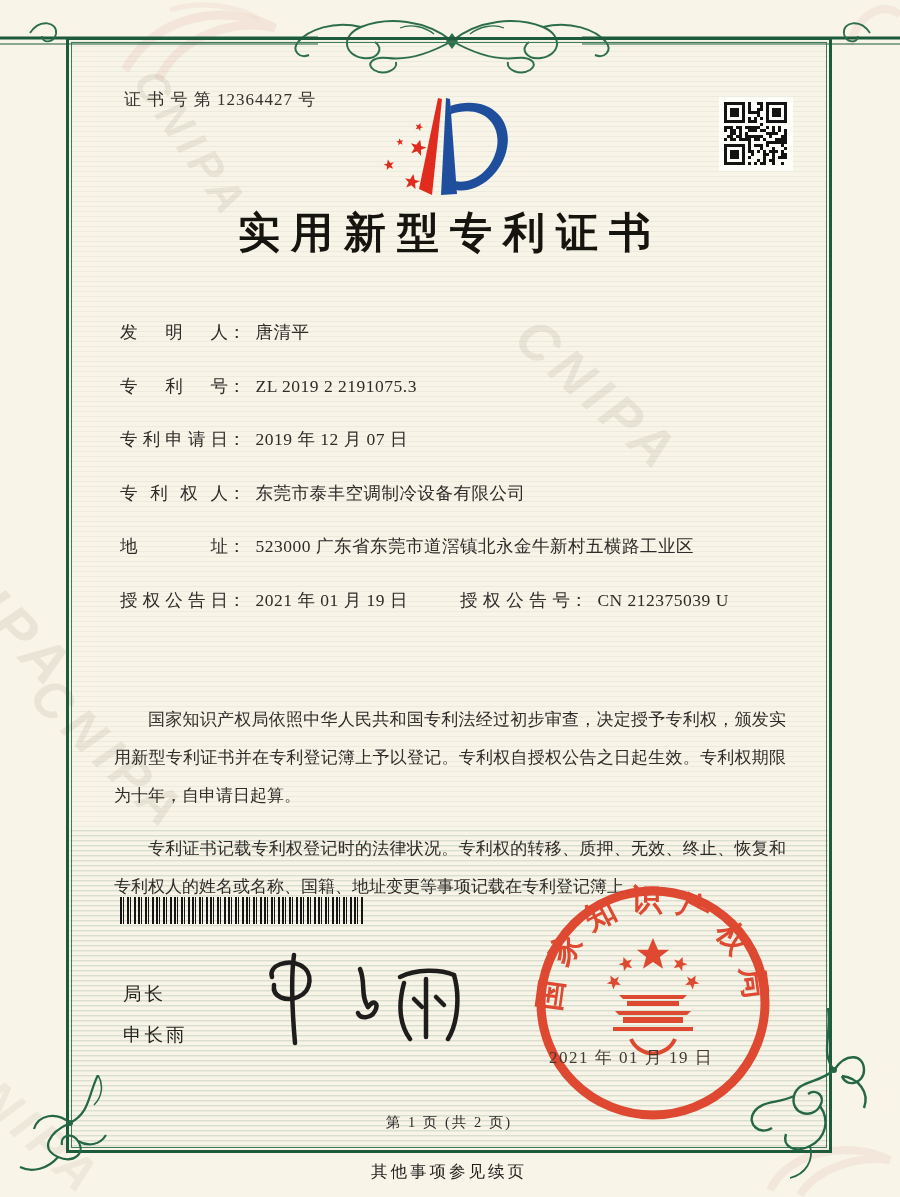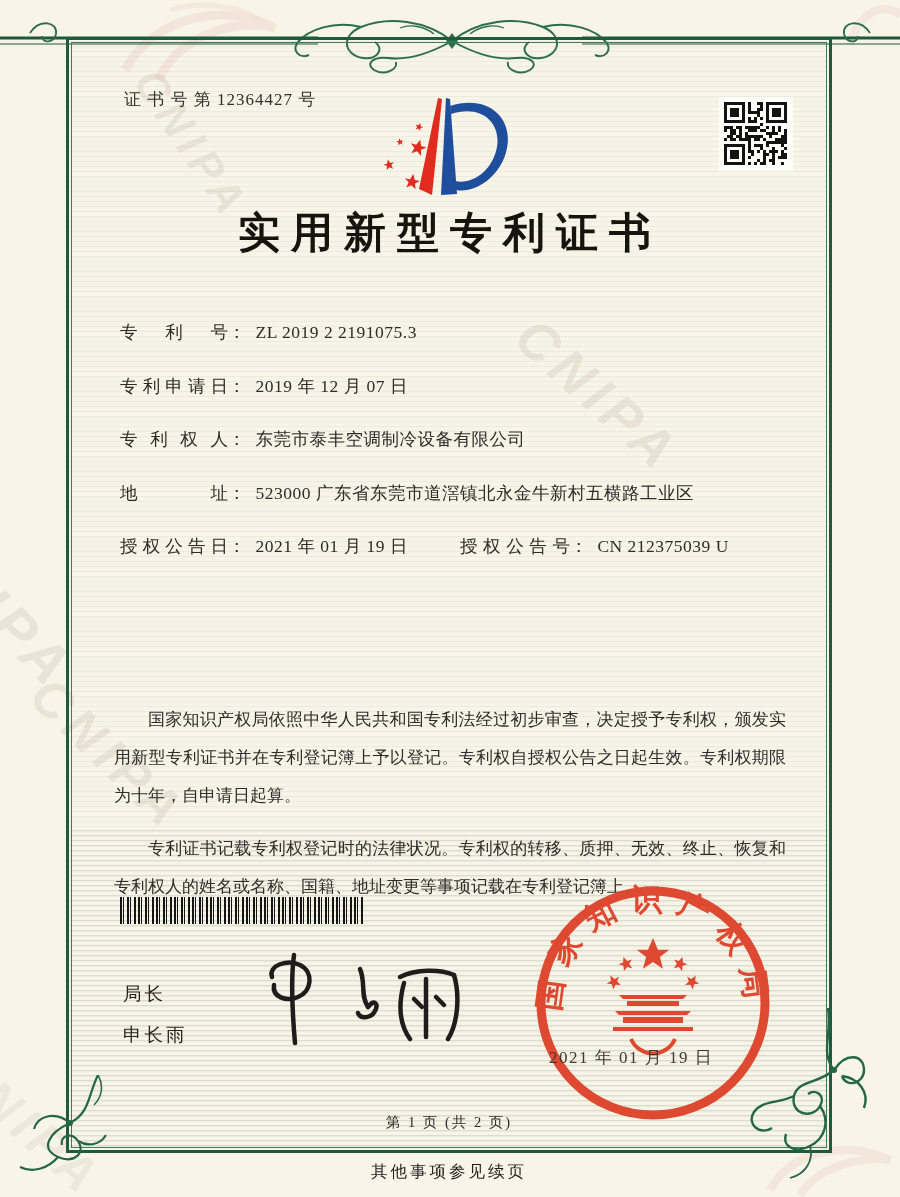--- a/index.html
+++ b/index.html
@@ -277,20 +277,23 @@
         <rect x="48" y="60" width="3" height="3"></rect>
         <rect x="57" y="60" width="3" height="3"></rect>
       </g>
   </g>
 </svg>
 
 <div class="abs title">实用新型专利证书</div>
 
 <div class="abs fields">
   <div class="frow">
+    <span class="flabel">发明人</span><span class="fcolon">：</span><span class="fvalue">唐清平</span>
+  </div>
+  <div class="frow">
     <span class="flabel">专利号</span><span class="fcolon">：</span><span class="fvalue">ZL 2019 2 2191075.3</span>
   </div>
   <div class="frow">
     <span class="flabel">专利申请日</span><span class="fcolon">：</span><span class="fvalue">2019 年 12 月 07 日</span>
   </div>
   <div class="frow">
     <span class="flabel">专利权人</span><span class="fcolon">：</span><span class="fvalue">东莞市泰丰空调制冷设备有限公司</span>
   </div>
   <div class="frow">
     <span class="flabel">地址</span><span class="fcolon">：</span><span class="fvalue">523000 广东省东莞市道滘镇北永金牛新村五横路工业区</span>

